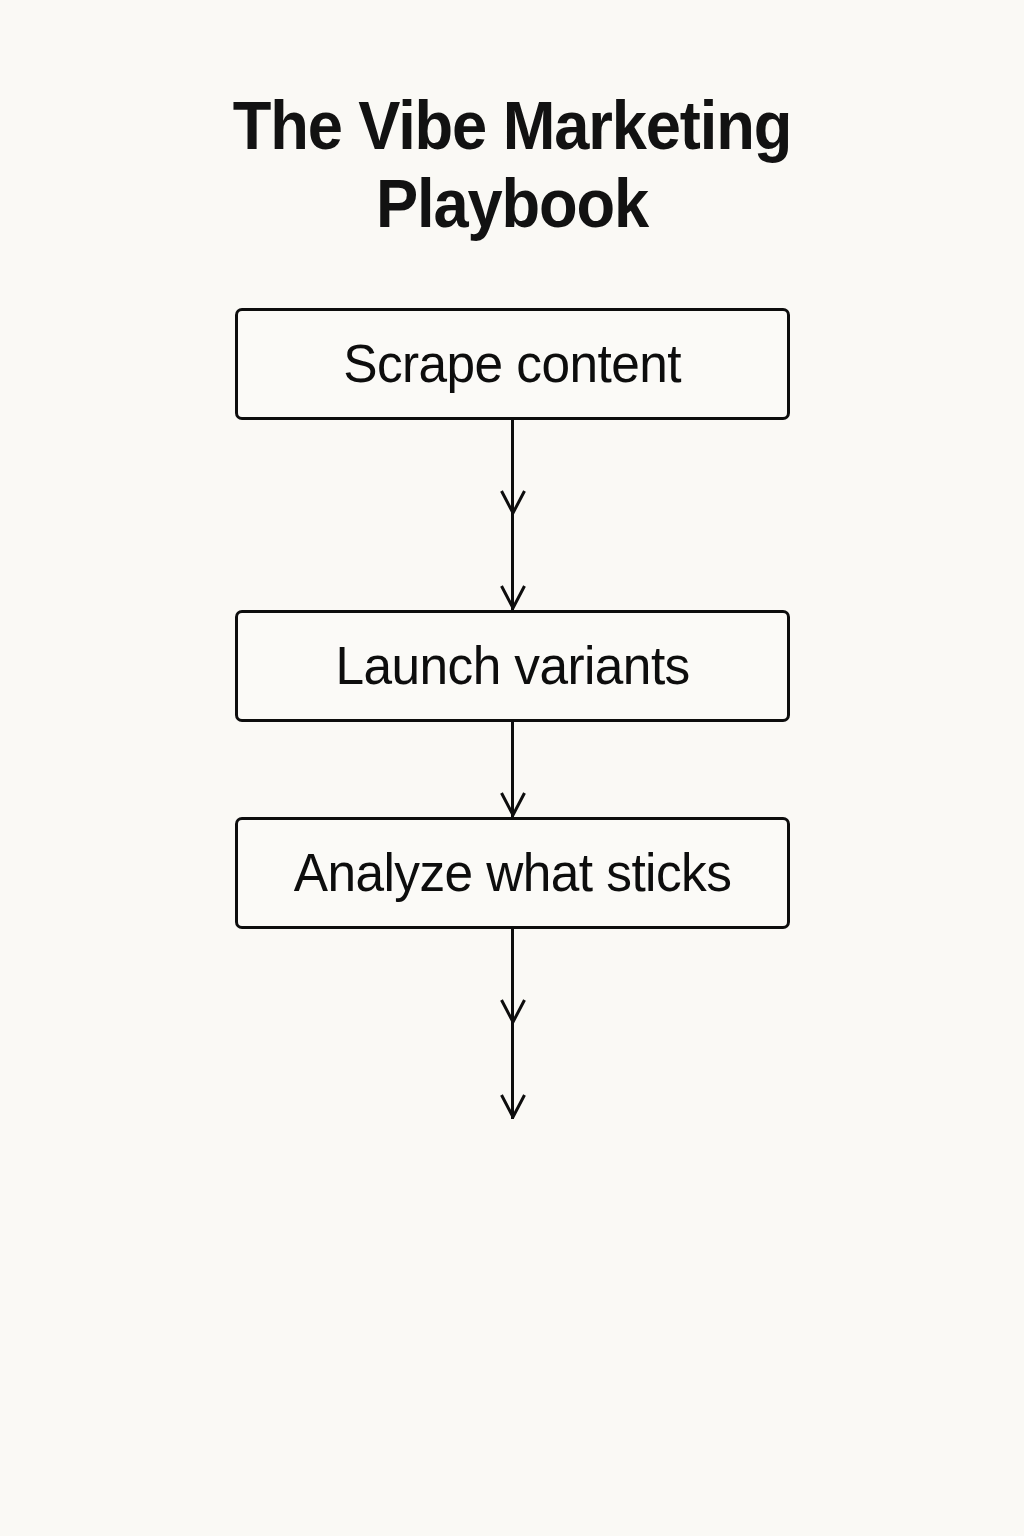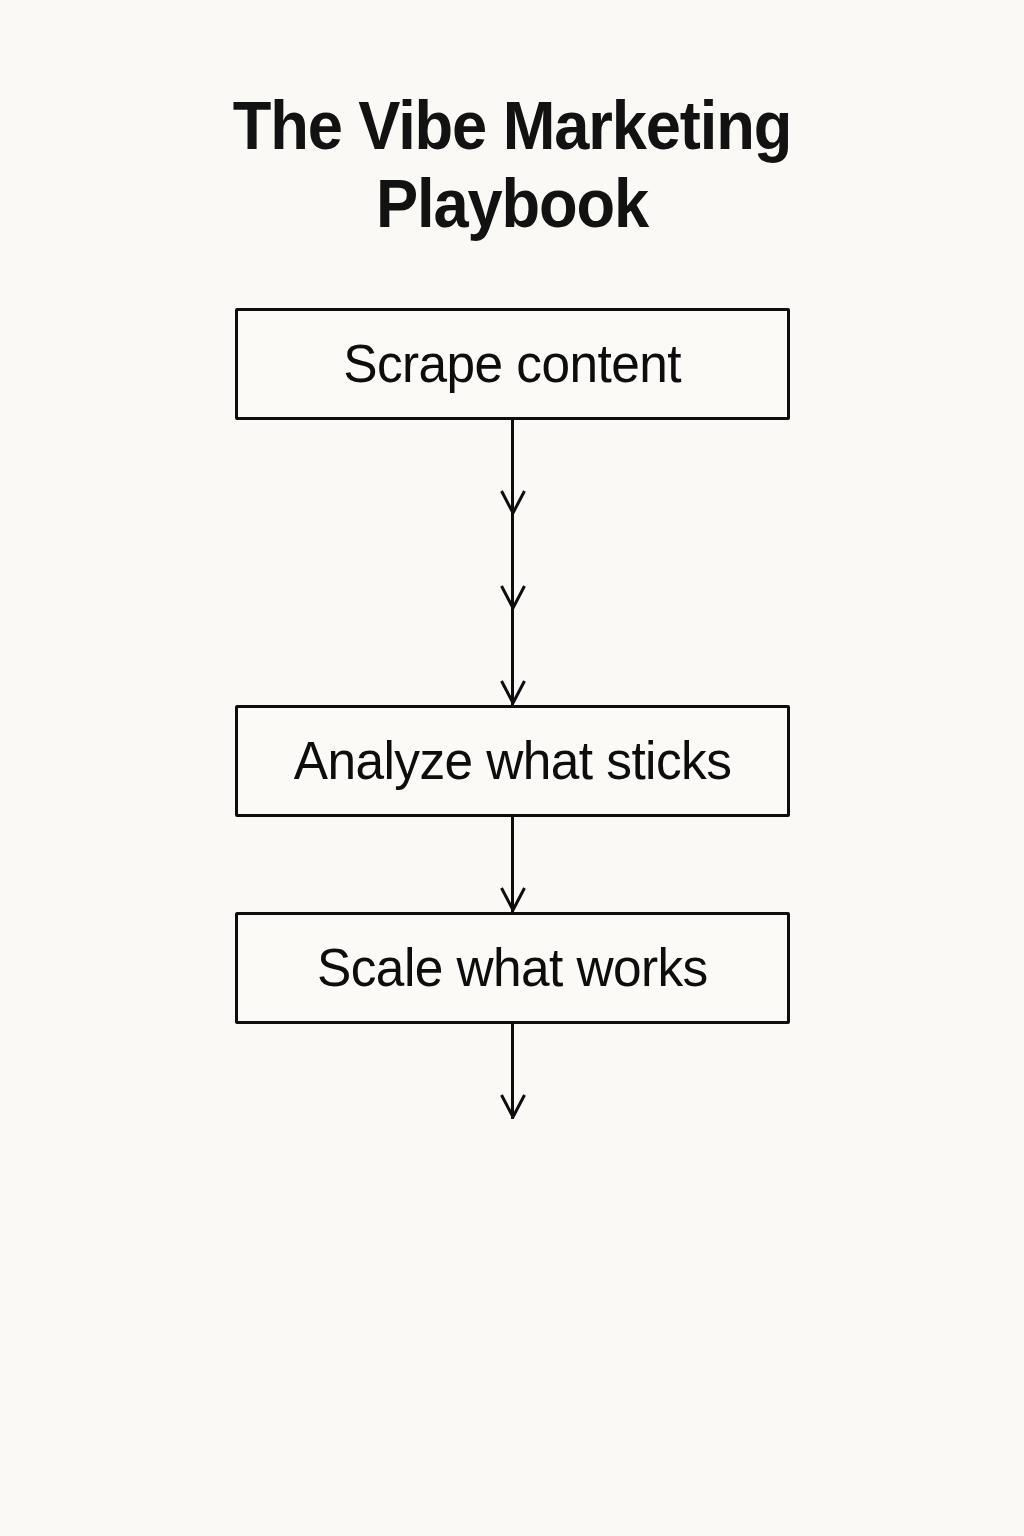--- a/index.html
+++ b/index.html
@@ -55,21 +55,21 @@
 
   .flow-step {
     position: relative;
   }
 
   .node {
     box-sizing: border-box;
     width: 555px;
     height: 112px;
     border: 3px solid #0d0d0d;
-    border-radius: 2px;
+    border-radius: 7px;
     background: #fbfaf7;
     display: flex;
     align-items: center;
     justify-content: center;
     padding: 0 14px;
   }
 
   .node-label {
     font-family: "Liberation Sans", "DejaVu Sans", sans-serif;
     font-weight: 400;
@@ -140,20 +140,25 @@
 
     <div class="connector">
       <div class="stem"></div>
       <div class="head">
         <svg viewBox="0 0 26 26" xmlns="http://www.w3.org/2000/svg">
           <polyline points="1.5,2 13,24 24.5,2" fill="none" stroke="#0d0d0d" stroke-width="3" stroke-linecap="butt" stroke-linejoin="miter"></polyline>
         </svg>
       </div>
     </div>
 
+    <div class="flow-step">
+      <div class="node">
+        <span class="node-label">Launch variants</span>
+      </div>
+    </div>
     <div class="connector">
       <div class="stem"></div>
       <div class="head">
         <svg viewBox="0 0 26 26" xmlns="http://www.w3.org/2000/svg">
           <polyline points="1.5,2 13,24 24.5,2" fill="none" stroke="#0d0d0d" stroke-width="3" stroke-linecap="butt" stroke-linejoin="miter"></polyline>
         </svg>
       </div>
     </div>
 
     <div class="flow-step">
@@ -163,25 +168,20 @@
     </div>
     <div class="connector">
       <div class="stem"></div>
       <div class="head">
         <svg viewBox="0 0 26 26" xmlns="http://www.w3.org/2000/svg">
           <polyline points="1.5,2 13,24 24.5,2" fill="none" stroke="#0d0d0d" stroke-width="3" stroke-linecap="butt" stroke-linejoin="miter"></polyline>
         </svg>
       </div>
     </div>
 
-    <div class="flow-step">
-      <div class="node">
-        <span class="node-label">Scale what works</span>
-      </div>
-    </div>
     <div class="connector">
       <div class="stem"></div>
       <div class="head">
         <svg viewBox="0 0 26 26" xmlns="http://www.w3.org/2000/svg">
           <polyline points="1.5,2 13,24 24.5,2" fill="none" stroke="#0d0d0d" stroke-width="3" stroke-linecap="butt" stroke-linejoin="miter"></polyline>
         </svg>
       </div>
     </div>
 
 

